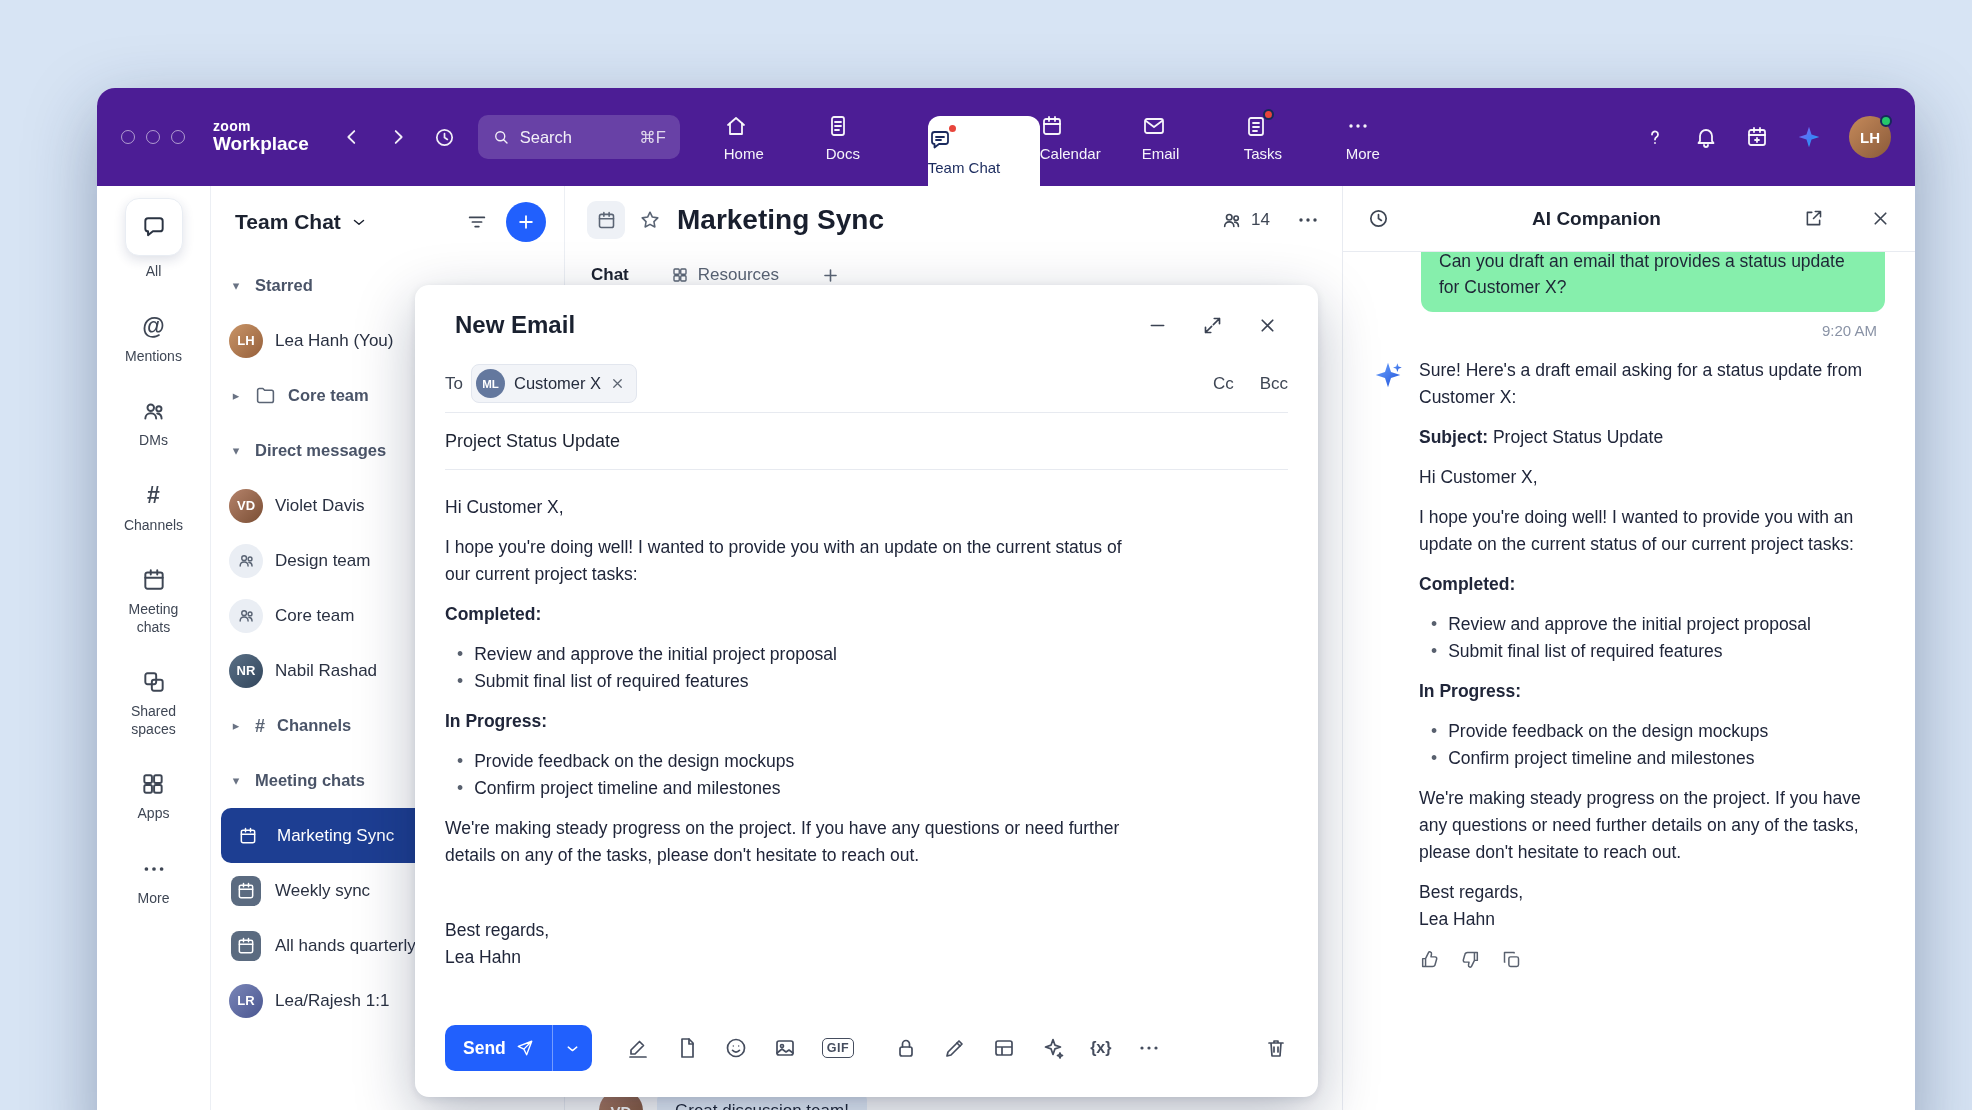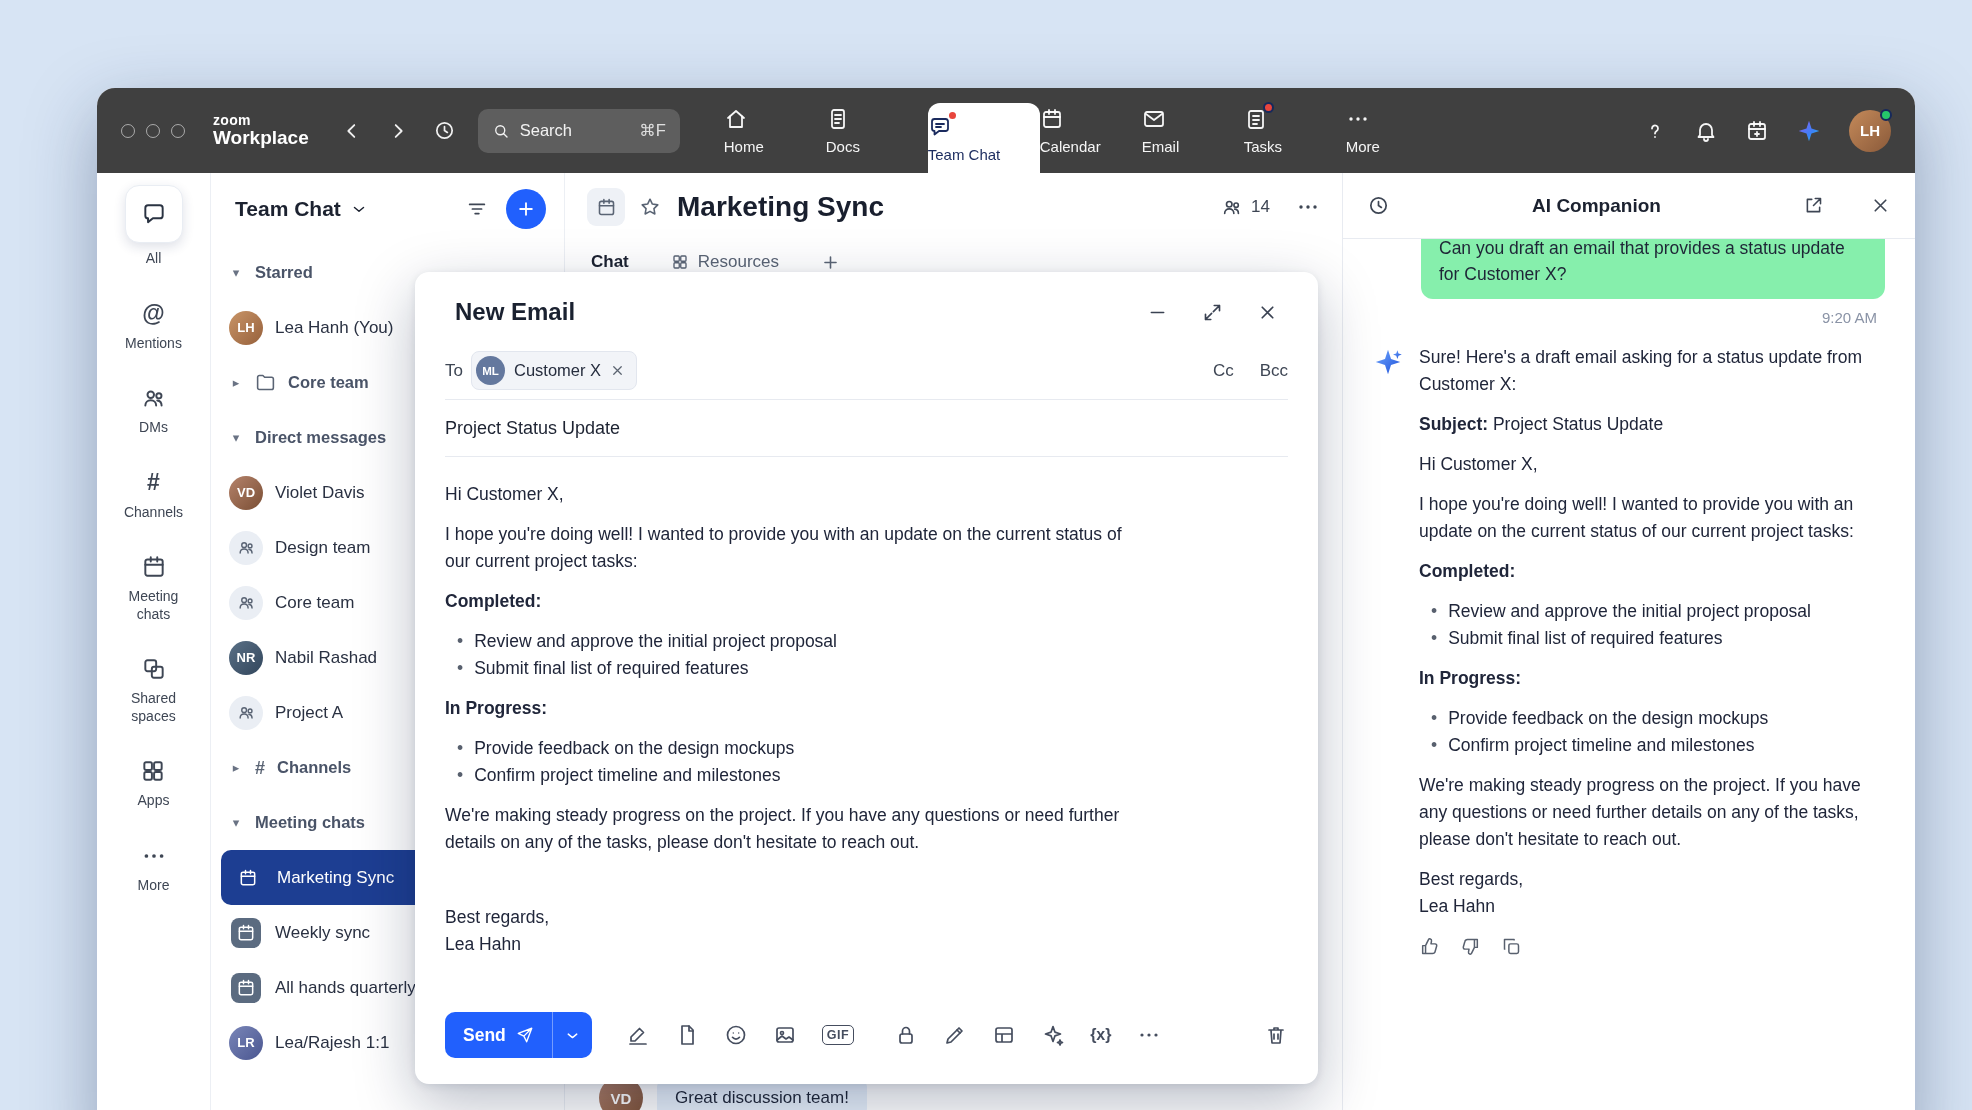--- a/index.html
+++ b/index.html
@@ -4,21 +4,21 @@
 <style>
   * { margin:0; padding:0; box-sizing:border-box; }
   html,body { width:1972px; height:1110px; }
   body { background:#d7e4f4; font-family:"Liberation Sans","DejaVu Sans",sans-serif; overflow:hidden; position:relative; color:#1f2430; }
   svg { display:block; }
 
   .app { position:absolute; left:97px; top:88px; width:1818px; height:1060px; background:#fff; border-radius:18px 18px 0 0;
          box-shadow:0 24px 70px rgba(20,40,80,.35); overflow:hidden; display:flex; flex-direction:column; }
 
   
-  .navbar { height:85px; background:#404040; display:flex; align-items:center; padding:0 24px; color:#fff; flex:none; }
+  .navbar { height:98px; background:#4c1d95; display:flex; align-items:center; padding:0 24px; color:#fff; flex:none; }
   .traffic { display:flex; gap:11px; }
   .traffic .dot { width:14px; height:14px; border-radius:50%; border:1.6px solid rgba(255,255,255,.55); }
   .logo { margin-left:28px; display:flex; flex-direction:column; line-height:1.08; }
   .logo-top { font-size:14px; font-weight:700; letter-spacing:.3px; }
   .logo-bottom { font-size:19px; font-weight:700; }
   .nav-arrows { display:flex; align-items:center; gap:24px; margin-left:32px; color:rgba(255,255,255,.92); }
   .icon-btn { background:none; border:0; color:inherit; display:grid; place-items:center; cursor:pointer; padding:0; }
   .searchbox { margin-left:22px; width:202px; height:44px; border-radius:10px; background:rgba(255,255,255,.16); display:flex; align-items:center; gap:10px; padding:0 14px; font-size:16.5px; color:rgba(255,255,255,.92); cursor:text; }
   .searchbox .shortcut { margin-left:auto; color:rgba(255,255,255,.8); }
   .nav-tabs { display:flex; align-items:flex-end; height:100%; margin-left:44px; }
@@ -414,31 +414,20 @@
                 <path d="M15 14.3c2.4.3 4 2.1 4 4.7"></path>
               </svg>
             </span>
           <span>Core team</span>
         </div>
         <div class="row">
           <span class="avatar-sm av-nr">
               <span>NR</span>
             </span>
           <span>Nabil Rashad</span>
-        </div>
-        <div class="row">
-          <span class="group-ic">
-              <svg viewBox="0 0 24 24" width="19" height="19" fill="none" stroke="currentColor" stroke-width="1.8" stroke-linecap="round">
-                <circle cx="9" cy="9" r="3"></circle>
-                <circle cx="16.5" cy="10" r="2.4"></circle>
-                <path d="M4 19c0-3 2.2-5 5-5s5 2 5 5"></path>
-                <path d="M15 14.3c2.4.3 4 2.1 4 4.7"></path>
-              </svg>
-            </span>
-          <span>Project A</span>
         </div>
         <div class="row section">
           <span class="caret">▸</span>
           <span class="sec-ic glyph" style="font-size:18px">#</span>
           <span>Channels</span>
         </div>
         <div class="row section">
           <span class="caret">▾</span>
           <span>Meeting chats</span>
         </div>

